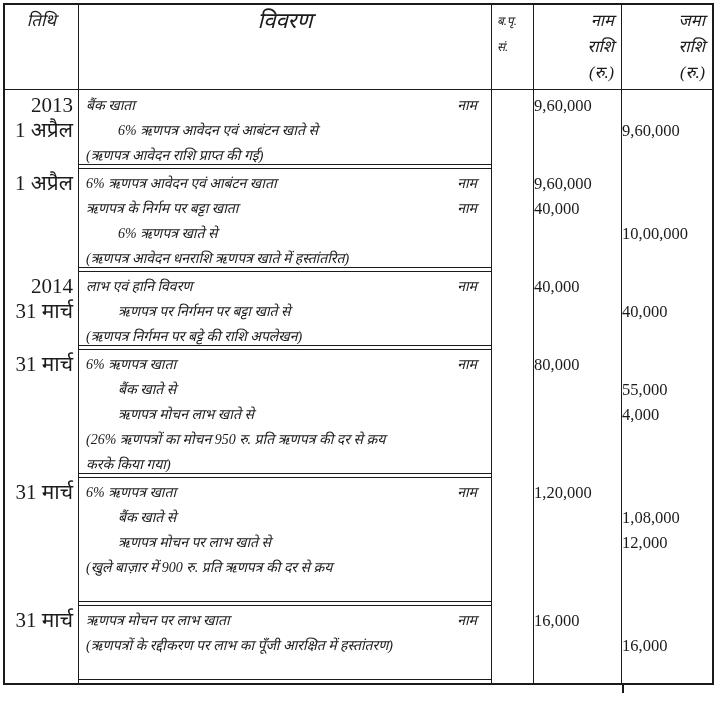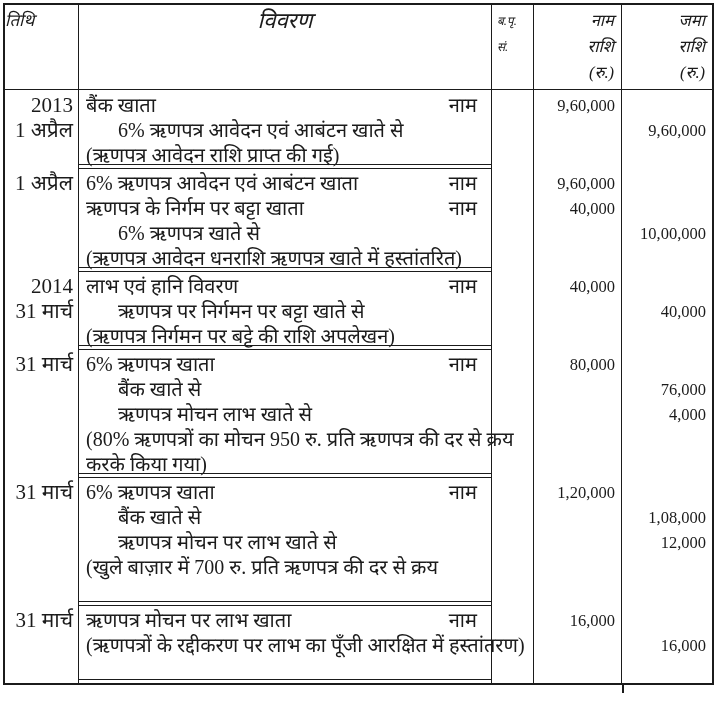--- a/index.html
+++ b/index.html
@@ -16,44 +16,44 @@
     border:2.6px solid #1b1b1b;
     background:#fff;
   }
   .row{display:grid;grid-template-columns:74px 413px 42px 88px auto;}
   .cell{box-sizing:border-box;position:relative;}
   .v{border-right:1.6px solid #1b1b1b;}
 
   
   .hrow{border-bottom:1.6px solid #1b1b1b;height:84px;font-style:italic;}
   .h-line{height:26px;line-height:26px;}
-  .h-date{padding-top:3px;font-size:17px;}
+  .h-date{text-align:center;padding-top:3px;font-size:17px;}
   .h-part{text-align:center;padding-top:3px;font-size:22px;}
   .h-folio{padding:3px 0 0 5px;font-size:12px;}
   .h-amt{text-align:right;padding:3px 7px 0 0;font-size:16.5px;}
 
   
   .date-cell{text-align:right;padding:3px 5px 0 0;font-size:21px;}
   .date-line{height:25px;line-height:25px;white-space:nowrap;}
   .part-cell{position:relative;}
   .pbox{
     position:absolute;top:0;left:0;right:0;bottom:3px;
     box-sizing:border-box;
     border-top:1.6px solid #1b1b1b;
     border-bottom:1.6px solid #1b1b1b;
     padding:2px 6px 0 7px;
     overflow:visible;
   }
   .pbox.nb{border-top:none;padding-top:3px;}
-  .pline{display:flex;height:25px;line-height:25px;font-size:20px;white-space:nowrap;}
+  .pline{display:flex;height:25px;line-height:25px;font-size:14px;white-space:nowrap;font-style:italic;}
   .txt{flex:0 1 auto;}
   .ind{padding-left:32px;}
   .sp{flex:1 1 auto;}
   .dr{margin-right:8px;}
-  .amt-cell{text-align:right;padding:3px 6px 0 0;font-size:16.5px;}
+  .amt-cell{padding:3px 6px 0 0;font-size:16.5px;}
   .amt-line{height:25px;line-height:25px;white-space:nowrap;}
   .lf-cell{}
   
   .tail{position:absolute;left:617px;bottom:-10px;width:1.6px;height:9px;background:#1b1b1b;}
 </style>
 </head>
 <body>
 
 <div class="sheet">
 
@@ -194,38 +194,38 @@
               <div class="sp"></div>
               <div class="dr">नाम</div>
             </div>
             <div class="pline">
               <div class="txt ind">बैंक खाते से</div>
             </div>
             <div class="pline">
               <div class="txt ind">ऋणपत्र मोचन लाभ खाते से</div>
             </div>
             <div class="pline">
-              <div class="txt">(80% ऋणपत्रों का मोचन 950 रु. प्रति ऋणपत्र की दर से क्रय</div>
+              <div class="txt">(26% ऋणपत्रों का मोचन 950 रु. प्रति ऋणपत्र की दर से क्रय</div>
             </div>
             <div class="pline">
               <div class="txt">करके किया गया)</div>
             </div>
           </div>
         </div>
         <div class="cell v lf-cell"></div>
         <div class="cell v amt-cell">
           <div class="amt-line">80,000</div>
           <div class="amt-line">&nbsp;</div>
           <div class="amt-line">&nbsp;</div>
           <div class="amt-line">&nbsp;</div>
           <div class="amt-line">&nbsp;</div>
         </div>
         <div class="cell amt-cell">
           <div class="amt-line">&nbsp;</div>
-          <div class="amt-line">76,000</div>
+          <div class="amt-line">55,000</div>
           <div class="amt-line">4,000</div>
           <div class="amt-line">&nbsp;</div>
           <div class="amt-line">&nbsp;</div>
         </div>
       </div>
       <div class="row entry">
         <div class="cell v date-cell">
           <div class="date-line">31 मार्च</div>
         </div>
         <div class="cell v part-cell">
@@ -235,21 +235,21 @@
               <div class="sp"></div>
               <div class="dr">नाम</div>
             </div>
             <div class="pline">
               <div class="txt ind">बैंक खाते से</div>
             </div>
             <div class="pline">
               <div class="txt ind">ऋणपत्र मोचन पर लाभ खाते से</div>
             </div>
             <div class="pline">
-              <div class="txt">(खुले बाज़ार में 700 रु. प्रति ऋणपत्र की दर से क्रय</div>
+              <div class="txt">(खुले बाज़ार में 900 रु. प्रति ऋणपत्र की दर से क्रय</div>
             </div>
           </div>
         </div>
         <div class="cell v lf-cell"></div>
         <div class="cell v amt-cell">
           <div class="amt-line">1,20,000</div>
           <div class="amt-line">&nbsp;</div>
           <div class="amt-line">&nbsp;</div>
           <div class="amt-line">&nbsp;</div>
           <div class="amt-line">&nbsp;</div>

